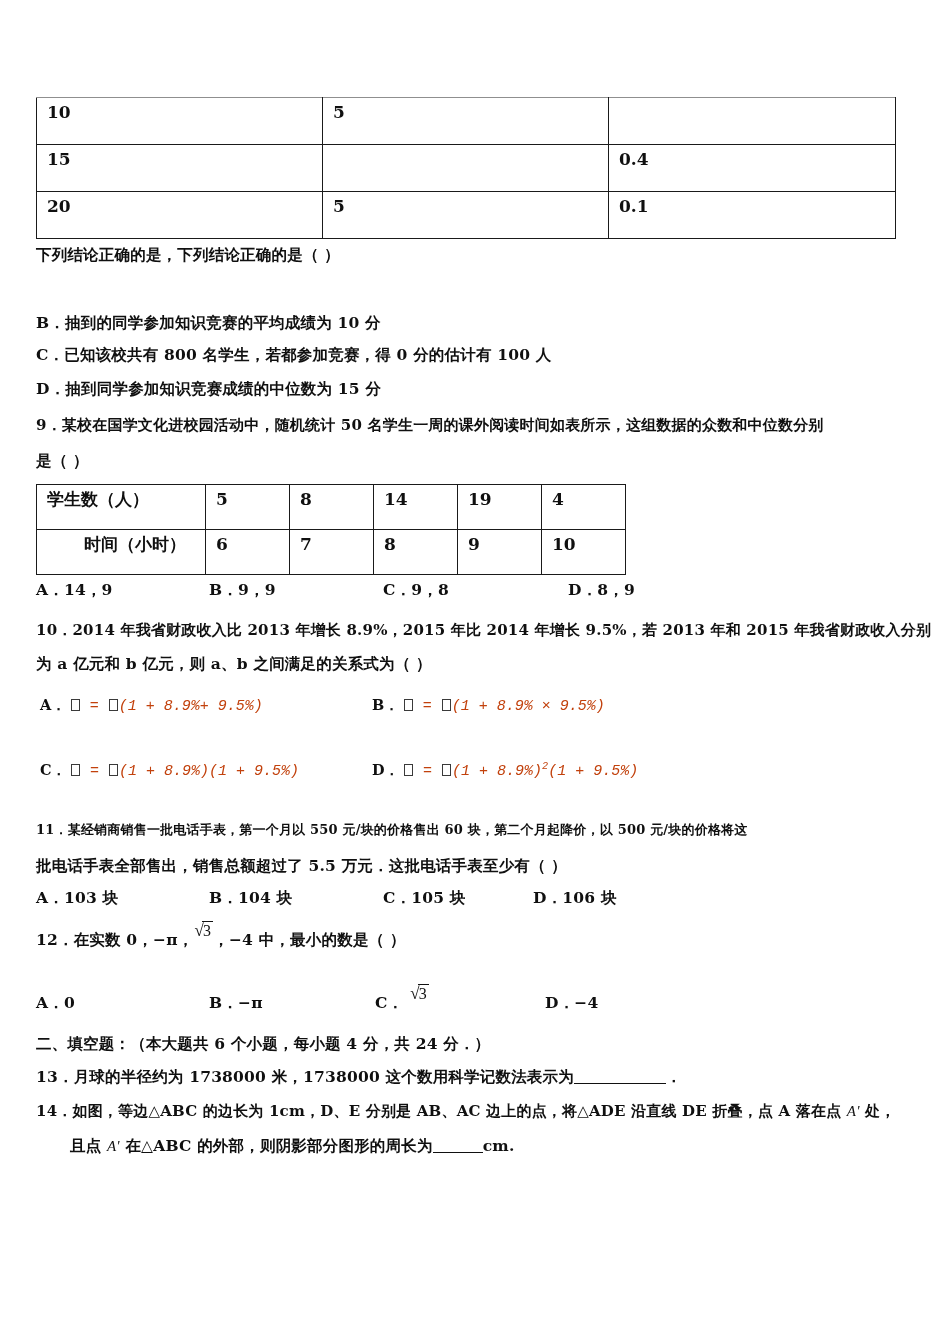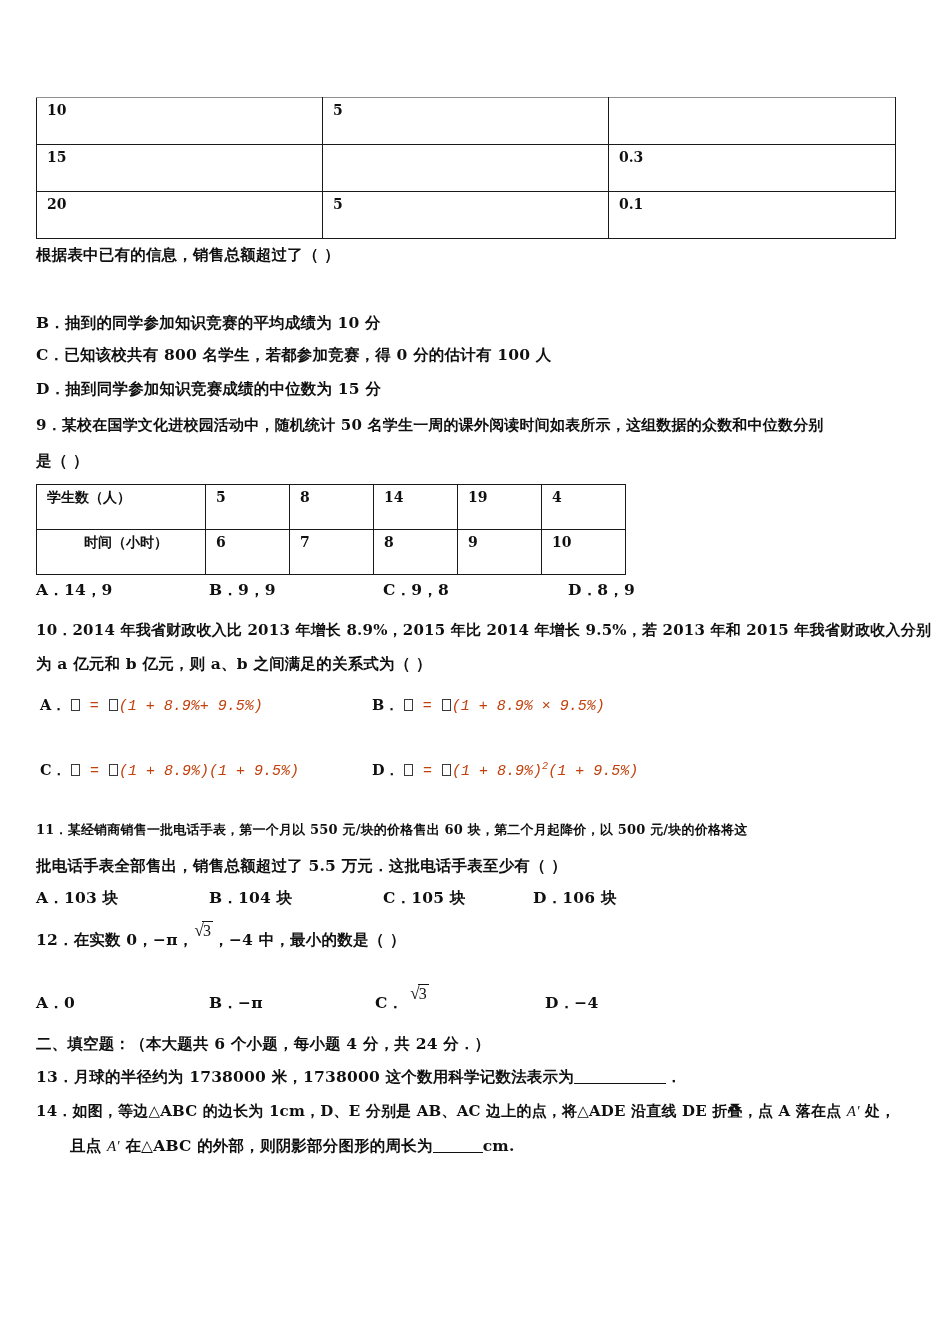--- a/index.html
+++ b/index.html
@@ -45,21 +45,21 @@
   table.grid {
     position: absolute;
     border-collapse: collapse;
     table-layout: fixed;
     background: #fff;
   }
   table.grid td {
     border: 1.6px solid #1a1a1a;
     font-family: "DejaVu Serif", "Liberation Serif", serif;
     font-weight: bold;
-    font-size: 14px;
+    font-size: 17px;
     color: #101010;
     padding: 4px 10px;
     vertical-align: top;
     line-height: 1.2;
     background: #ffffff;
   }
   table.grid.t1 td { height: 38px; }
   table.grid.t2 td { height: 36px; }
   table.grid td.mid-soft { border-top-color: #8c8c8c; padding-left: 47px; }
   table.grid td.top-soft { border-top-color: #8f8f8f; }
@@ -143,31 +143,31 @@
     </colgroup>
     <tbody>
       <tr>
         <td class="top-soft">10</td>
         <td class="top-soft">5</td>
         <td class="top-soft"></td>
       </tr>
       <tr>
         <td>15</td>
         <td></td>
-        <td>0.3</td>
+        <td>0.4</td>
       </tr>
       <tr>
         <td>20</td>
         <td>5</td>
         <td>0.1</td>
       </tr>
     </tbody>
   </table>
 
-  <div class="cn cn-line" style="left:36px; top:243px;">根据表中已有的信息，销售总额超过了（      ）</div>
+  <div class="cn cn-line" style="left:36px; top:243px;">下列结论正确的是，下列结论正确的是（      ）</div>
 
   <div class="cn opt-line" style="left:36px; top:311px;">
     <span>B．</span><span>抽到的同学参加知识竞赛的平均成绩为 10 分</span>
   </div>
   <div class="cn opt-line" style="left:36px; top:343px;">
     <span>C．</span><span>已知该校共有 800 名学生，若都参加竞赛，得 0 分的估计有 100 人</span>
   </div>
   <div class="cn opt-line" style="left:36px; top:377px;">
     <span>D．</span><span>抽到同学参加知识竞赛成绩的中位数为 15 分</span>
   </div>

